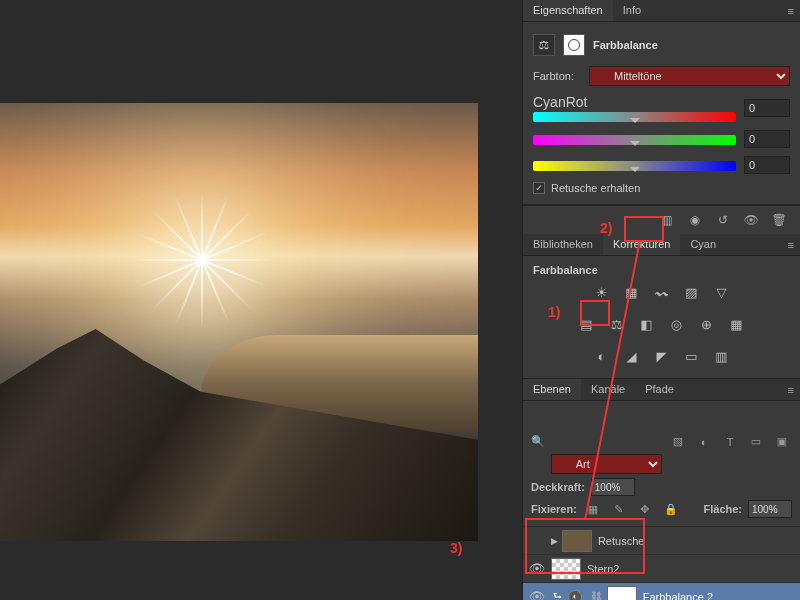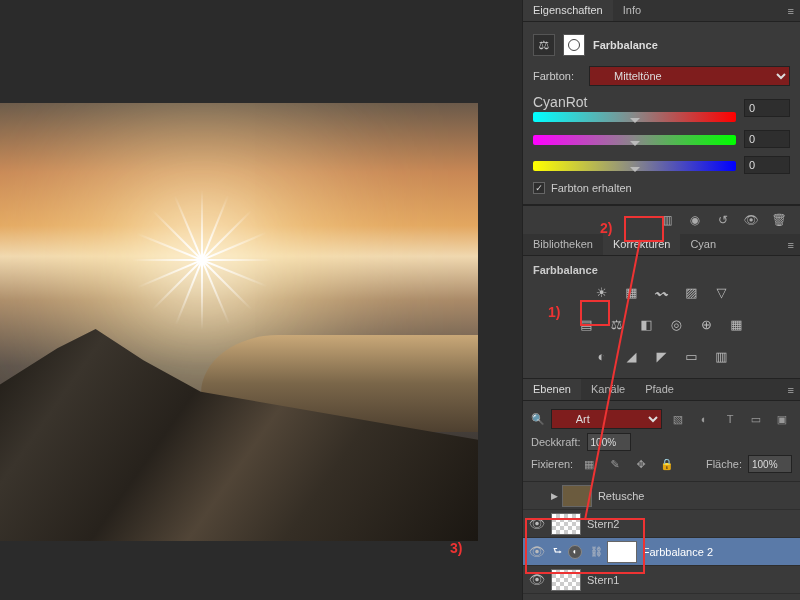--- a/index.html
+++ b/index.html
@@ -44,24 +44,24 @@
 
   .bottom-icons { display:flex; gap:2px; justify-content:flex-end; padding:4px 8px; background:#3a3a3a; border-top:1px solid #222; }
   .bic { width:26px; height:20px; background:#3a3a3a; border:1px solid transparent; display:flex; align-items:center; justify-content:center; color:#aaa; font-size:12px; }
 
   .adj-grid { display:flex; flex-wrap:wrap; gap:6px; padding:6px 0; justify-content:center; }
   .adj { width:24px; height:20px; background:#3a3a3a; display:flex; align-items:center; justify-content:center; color:#bbb; font-size:13px; }
 
   .layers-panel { flex:1; display:flex; flex-direction:column; background:#3a3a3a; }
   .layer-controls { padding:4px 8px; border-bottom:1px solid #2a2a2a; }
   .lc-row { display:flex; align-items:center; gap:6px; margin:4px 0; }
-  .filter-sel { flex:1; }
+  .filter-sel { flex:1;margin-top:45px; }
   .ic-btn { width:20px; height:18px; background:#3a3a3a; color:#999; display:flex; align-items:center; justify-content:center; font-size:11px; }
   .txt-input { width:44px; height:18px; background:#4b4b4b; border:1px solid #222; color:#ddd; font-size:10px; padding:1px 3px;}
-  .fix-lbl{color:#bbb;}
+  .fix-lbl{color:#bbb;font-weight:bold;}
 
   .layer-list { flex:1; overflow:auto; }
   .layer { display:flex; align-items:center; height:28px; border-bottom:1px solid #2e2e2e; padding-right:6px; position:relative;}
   .layer.selected { background:#5a7aa8; color:#fff; }
   .eye { width:28px; display:flex; align-items:center; justify-content:center; color:#bbb; font-size:13px; }
   .thumb-box { width:30px; height:22px; border:1px solid #666; margin-right:6px; background:#888; display:flex; align-items:center; justify-content:center; font-size:9px; color:#333; }
   .checker { background: repeating-conic-gradient(#ccc 0 25%, #fff 0 50%) 0 0/8px 8px; }
   .folder { background:#6b5b3e; }
   .mask-th { width:30px; height:22px; background:#fff; border:1px solid #666; margin-right:6px; }
   .link { margin:0 4px; color:#ccc; font-size:10px; }
@@ -141,21 +141,21 @@
             <div class="slider-track grad-yb">
                 <div class="thumb"></div>
               </div>
           </div>
           <input class="valbox" value="0" style="">
         </div>
       </div>
 
       <div class="chk">
         <div class="chk-box">✓</div>
-        <span>Farbton erhalten</span>
+        <span>Retusche erhalten</span>
       </div>
     </div>
     <div class="bottom-icons">
       <div class="bic">▥</div>
       <div class="bic">◉</div>
       <div class="bic">↺</div>
       <div class="bic">👁</div>
       <div class="bic">🗑</div>
     </div>
 

